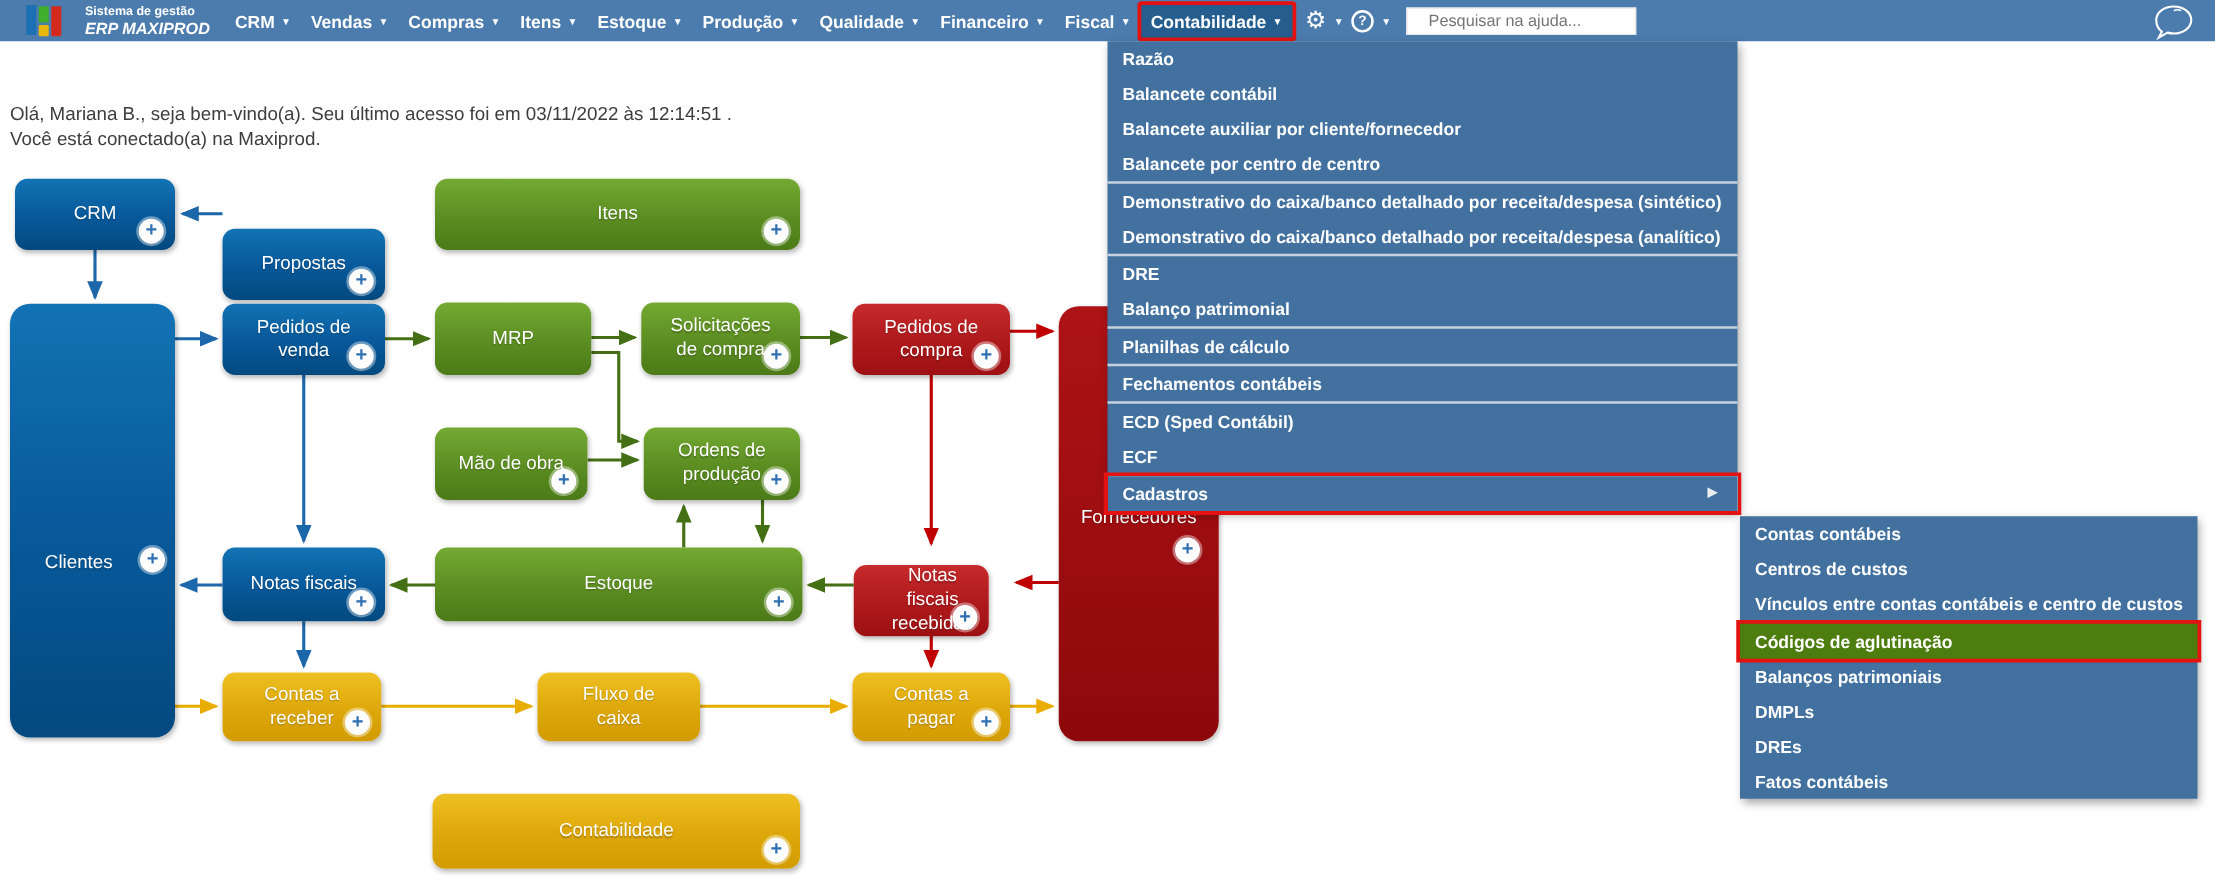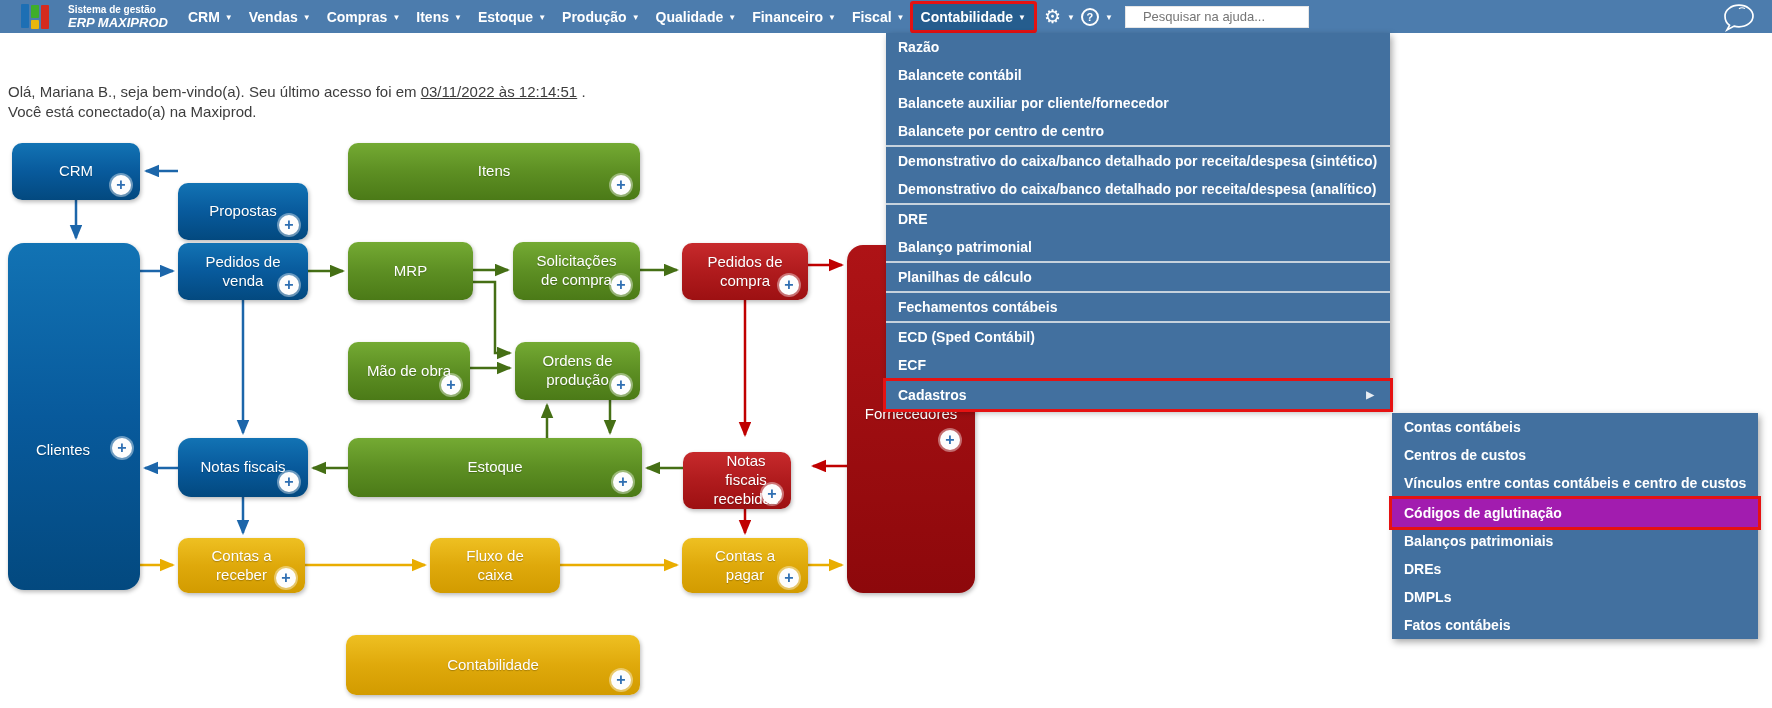--- a/index.html
+++ b/index.html
@@ -36,21 +36,21 @@
     width:14px;height:14px;border:2px solid #fff;border-radius:50%;color:#fff;
     font-size:11px;font-weight:bold;text-align:center;line-height:14px;cursor:pointer;
   }
   .search{
     width:148px;height:20px;border:1px solid #e6e6e6;background:#fff;margin-left:6px;
     font-family:"Liberation Sans",sans-serif;font-size:13px;color:#555;padding:0 17px;outline:none;
   }
   .chat{position:absolute;right:14px;top:3px;cursor:pointer;}
   
   .greeting{position:absolute;left:8px;top:82px;font-size:15px;color:#3d3d3d;line-height:20px;z-index:1;}
-  .greeting a{color:#3d3d3d;text-decoration:underline;cursor:pointer;}
+  .greeting a{color:#3d3d3d;cursor:pointer;}
   
   .flowchart{position:absolute;left:0;top:0;width:1772px;height:708px;z-index:1;}
   .arrows{position:absolute;left:0;top:0;pointer-events:none;z-index:2;}
   .box{
     position:absolute;border-radius:10px;color:#fff;font-size:15px;line-height:1.25;
     display:flex;align-items:center;justify-content:center;text-align:center;
     padding:0 14px;box-sizing:border-box;cursor:pointer;z-index:3;
     box-shadow:1px 2px 4px rgba(0,0,0,.28);text-shadow:0 1px 1px rgba(0,0,0,.25);
   }
   .c-blue{background:linear-gradient(180deg,#1273b4 0%,#085a9c 50%,#03497f 100%);}
@@ -64,21 +64,21 @@
   .b-clientes{left:8px;top:243px;width:132px;height:347px;border-radius:16px;align-items:flex-start;}
   .b-clientes .tall-label{position:absolute;left:0;right:22px;top:198px;text-align:center;}
   .b-pedidos-venda{left:178px;top:243px;width:130px;height:57px;}
   .b-mrp{left:348px;top:242px;width:125px;height:58px;}
   .b-solicitacoes{left:513px;top:242px;width:127px;height:58px;}
   .b-pedidos-compra{left:682px;top:243px;width:126px;height:57px;}
   .b-mao-obra{left:348px;top:342px;width:122px;height:58px;align-items:center;}
   .b-ordens{left:515px;top:342px;width:125px;height:58px;}
   .b-fornecedores{left:847px;top:245px;width:128px;height:348px;border-radius:16px;align-items:flex-start;}
   .b-fornecedores .tall-label{position:absolute;left:0;right:0;top:160px;text-align:center;}
-  .b-notas-fiscais{left:178px;top:438px;width:130px;height:59px;border-radius:13px;}
+  .b-notas-fiscais{left:178px;top:438px;width:130px;height:59px;}
   .b-estoque{left:348px;top:438px;width:294px;height:59px;}
   .b-nf-recebidas{left:683px;top:452px;width:108px;height:57px;padding-left:32px;}
   .b-contas-receber{left:178px;top:538px;width:127px;height:55px;}
   .b-fluxo-caixa{left:430px;top:538px;width:130px;height:55px;padding:0 20px;}
   .b-contas-pagar{left:682px;top:538px;width:126px;height:55px;}
   .b-contabilidade{left:346px;top:635px;width:294px;height:60px;}
   .plus{
     position:absolute;right:9px;bottom:5px;width:20px;height:20px;border-radius:50%;
     background:#fdfdfd;color:#2f6fb2;font-weight:bold;font-size:16px;line-height:20px;
     text-align:center;box-shadow:0 0 0 2px rgba(255,255,255,.4);cursor:pointer;text-shadow:none;
@@ -100,21 +100,21 @@
   .menu-item.ring{box-shadow:0 0 0 3px #e51212;position:relative;z-index:2;}
   
   .submenu-panel{
     position:absolute;left:1392px;top:413px;width:366px;background:#42709f;z-index:11;
     box-shadow:2px 3px 7px rgba(0,0,0,.35);
   }
   .submenu-item{
     height:28px;line-height:28px;padding:0 12px;color:#fff;font-size:14px;font-weight:bold;
     cursor:pointer;white-space:nowrap;
   }
-  .submenu-item.active{background:#a21caf;box-shadow:0 0 0 3px #e51212;position:relative;z-index:2;}
+  .submenu-item.active{background:#4d7c0f;box-shadow:0 0 0 3px #e51212;position:relative;z-index:2;}
 </style>
 </head>
 <body>
 
 <header class="navbar">
   <div class="logo">
     <div class="logo-tiles">
       <span class="tile-blue"></span>
         <span class="tile-green"></span>
       <span class="tile-yellow"></span>
@@ -360,16 +360,16 @@
     </div>
 </div>
 
 <div class="submenu-panel">
   <div class="submenu-item"><span>Contas contábeis</span></div>
   <div class="submenu-item"><span>Centros de custos</span></div>
   <div class="submenu-item"><span>Vínculos entre contas contábeis e centro de custos</span></div>
   <div class="menu-sep"></div>
   <div class="submenu-item active"><span>Códigos de aglutinação</span></div>
   <div class="submenu-item"><span>Balanços patrimoniais</span></div>
+  <div class="submenu-item"><span>DMPLs</span></div>
   <div class="submenu-item"><span>DREs</span></div>
-  <div class="submenu-item"><span>DMPLs</span></div>
   <div class="submenu-item"><span>Fatos contábeis</span></div>
 </div>
 
 </body></html>

